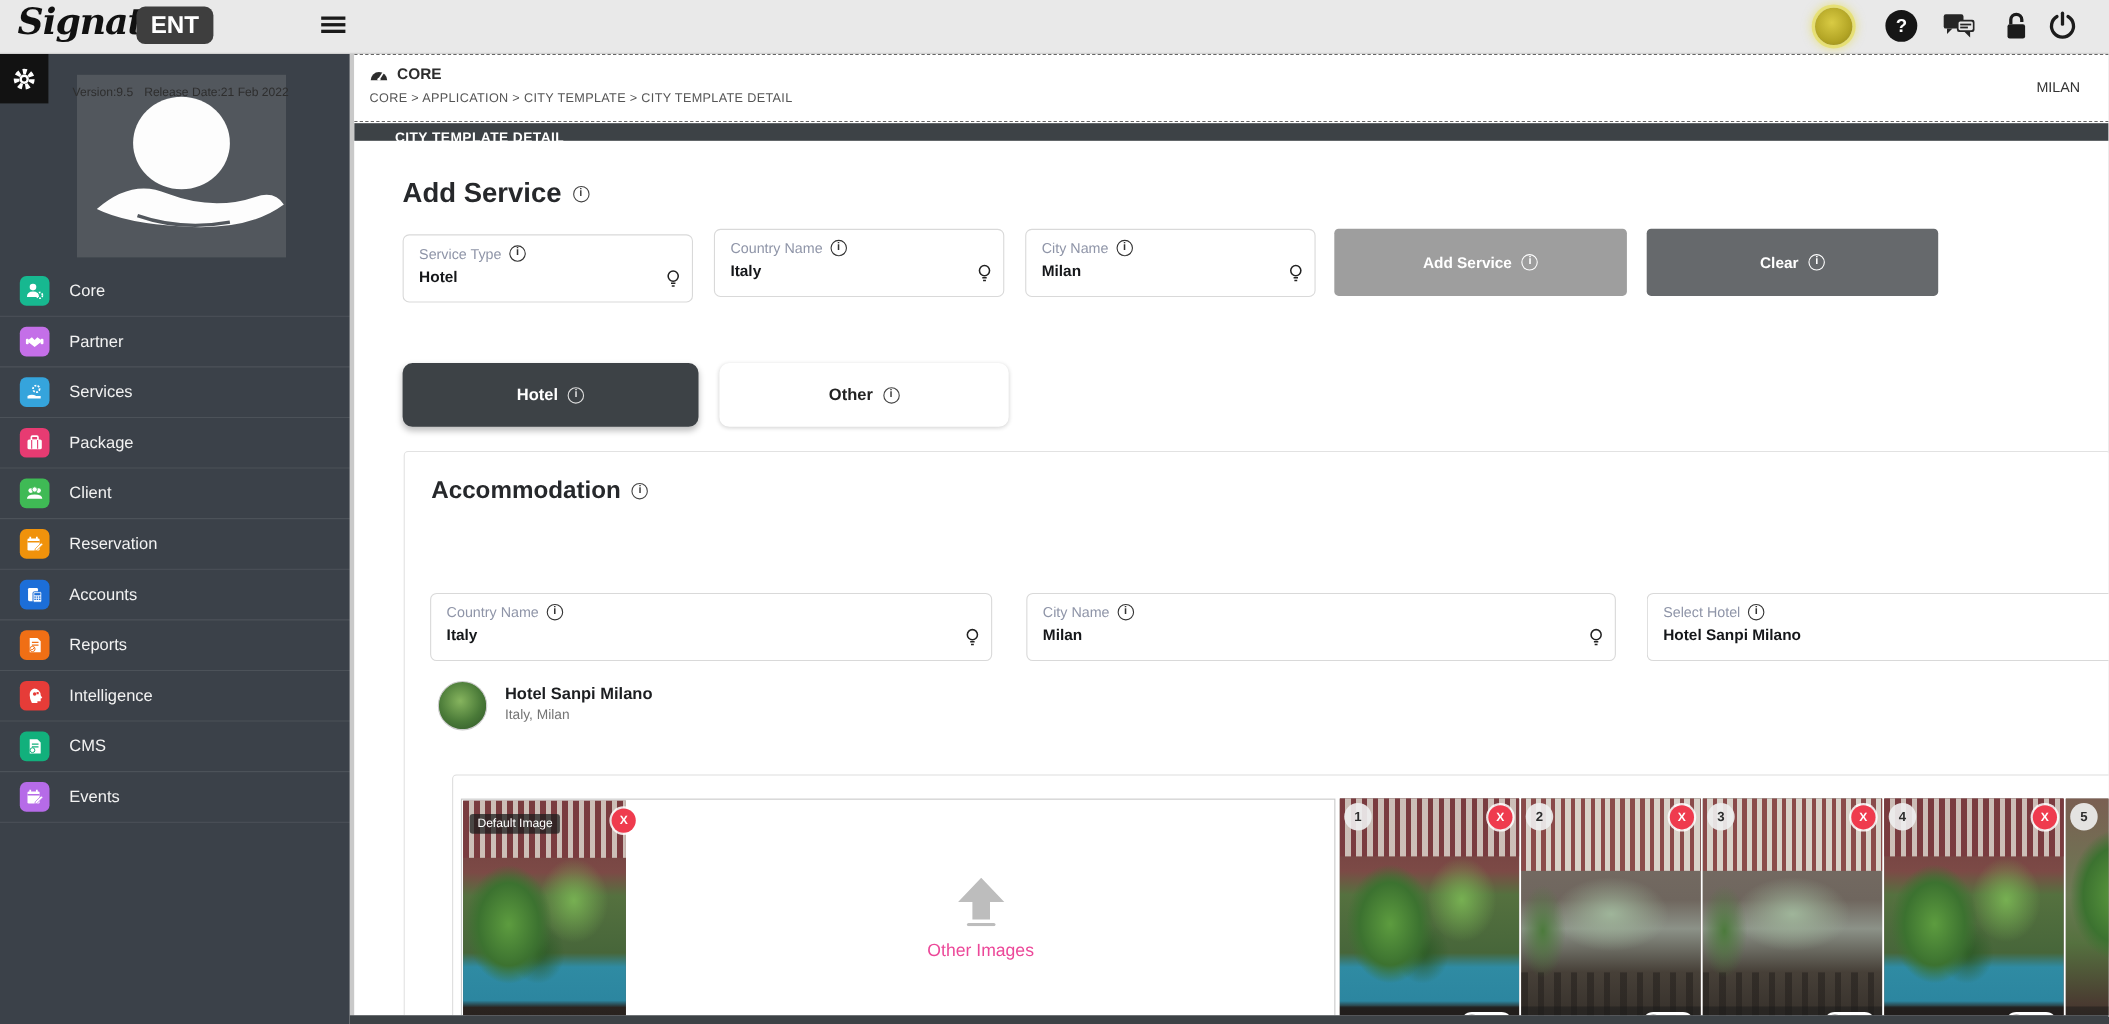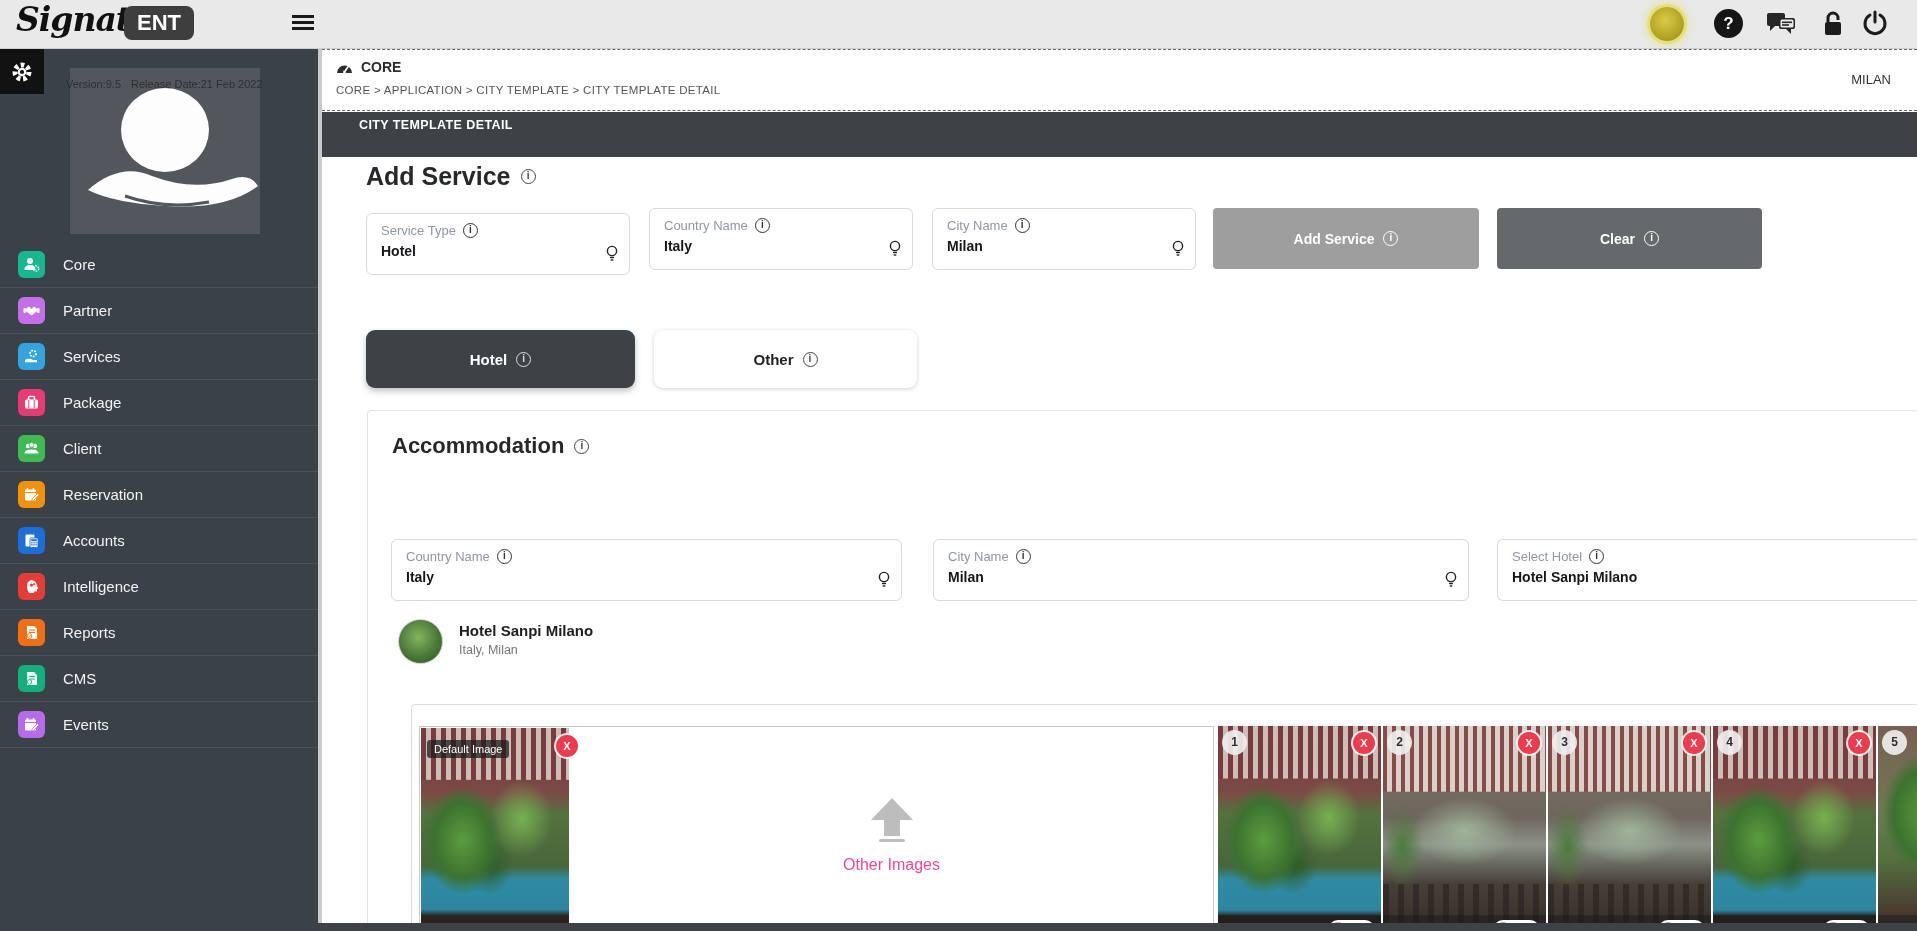--- a/index.html
+++ b/index.html
@@ -42,21 +42,21 @@
   
   .main { position:absolute; left:318px; top:49px; width:1599px; height:882px; background:#c9c9c9; }
   .panel { position:absolute; left:4px; top:0; width:1595px; height:874px; background:#fff; overflow:hidden; }
   .crumb-bar { position:absolute; left:0; top:0; width:1595px; height:62px; background:#fff;
                border-top:1px dashed #666; border-bottom:1px dashed #666; }
   .crumb-module { position:absolute; left:14px; top:9px; font-weight:bold; font-size:14px; color:#2d2d2d;
                   display:flex; align-items:center; gap:8px; }
   .crumb-path { position:absolute; left:14px; top:34px; font-size:11.5px; color:#555; letter-spacing:.3px; }
   .crumb-right { position:absolute; right:26px; top:22px; font-size:13px; color:#333; }
 
-  .panel-head { position:absolute; left:0; top:63px; width:1595px; height:45px; background:#3d4246;text-align:right; }
+  .panel-head { position:absolute; left:0; top:63px; width:1595px; height:16px; background:#3d4246;text-align:right; }
   .panel-head span { position:absolute; left:37px; top:6px; color:#fff; font-weight:bold;
                      font-size:12.5px; letter-spacing:.4px; }
 
   .h-add { position:absolute; left:44px; top:113px; font-size:25px; font-weight:bold; color:#26282b;
            display:flex; align-items:center; gap:10px; }
   .inf { width:15px; height:15px; border:1.5px solid currentColor; border-radius:50%;
          font-size:10px; line-height:12px; text-align:center; font-weight:bold; display:inline-block;
          flex:none; }
   .inf::before { content:"i"; }
   .h-add .inf, .h-acc .inf { color:#444; }
@@ -282,41 +282,41 @@
                 <rect x="8.2" y="12.2" width="1.4" height="1.2"></rect>
                 <rect x="10.3" y="12.2" width="1.4" height="1.2"></rect>
                 <rect x="12.4" y="12.2" width="1.4" height="1.2"></rect>
               </g>
             </svg>
         </span>
         <span class="mi-label">Accounts</span>
       </div>
 
       <div class="menu-item">
-        <span class="mi-icon" style="background: rgb(230, 60, 56);">
-          <svg width="17" height="17" viewBox="0 0 17 17">
-              <path d="M8 2 a6 6 0 0 1 6 6 l1.5 2.5 l-1.5 .5 l0 2.5 l-3 0 l0 1.5 l-5 0 q-2 -3 -2 -7 a6 6 0 0 1 4 -6 z" fill="#fff"></path>
-              <circle cx="8.5" cy="7" r="1.6" fill="#e63c38"></circle>
-              <rect x="10.2" y="5.2" width="2" height="2" rx=".4" fill="#e63c38"></rect>
-            </svg>
-        </span>
-        <span class="mi-label">Intelligence</span>
-      </div>
-
-      <div class="menu-item">
         <span class="mi-icon" style="background: rgb(240, 111, 21);">
           <svg width="17" height="17" viewBox="0 0 17 17">
               <path d="M4 2 h7 l3 3 v10 h-10 z" fill="#fff"></path>
               <line x1="6" y1="6" x2="12" y2="6" stroke="#f06f15" stroke-width="1"></line>
               <line x1="6" y1="8.5" x2="12" y2="8.5" stroke="#f06f15" stroke-width="1"></line>
               <circle cx="6.5" cy="12" r="2.4" fill="#fff" stroke="#f06f15" stroke-width=".9"></circle>
               <path d="M5.4 12 l.9 .9 l1.6 -1.8" fill="none" stroke="#f06f15" stroke-width=".9"></path>
             </svg>
         </span>
         <span class="mi-label">Reports</span>
+      </div>
+
+      <div class="menu-item">
+        <span class="mi-icon" style="background: rgb(230, 60, 56);">
+          <svg width="17" height="17" viewBox="0 0 17 17">
+              <path d="M8 2 a6 6 0 0 1 6 6 l1.5 2.5 l-1.5 .5 l0 2.5 l-3 0 l0 1.5 l-5 0 q-2 -3 -2 -7 a6 6 0 0 1 4 -6 z" fill="#fff"></path>
+              <circle cx="8.5" cy="7" r="1.6" fill="#e63c38"></circle>
+              <rect x="10.2" y="5.2" width="2" height="2" rx=".4" fill="#e63c38"></rect>
+            </svg>
+        </span>
+        <span class="mi-label">Intelligence</span>
       </div>
 
       <div class="menu-item">
         <span class="mi-icon" style="background: rgb(18, 176, 124);">
           <svg width="17" height="17" viewBox="0 0 17 17">
               <path d="M4 2 h7 l3 3 v10 h-10 z" fill="#fff"></path>
               <line x1="6" y1="6.5" x2="12" y2="6.5" stroke="#12b07c" stroke-width="1"></line>
               <line x1="6" y1="9" x2="12" y2="9" stroke="#12b07c" stroke-width="1"></line>
               <circle cx="6.5" cy="12" r="2.2" fill="none" stroke="#12b07c" stroke-width=".9"></circle>
             </svg>

